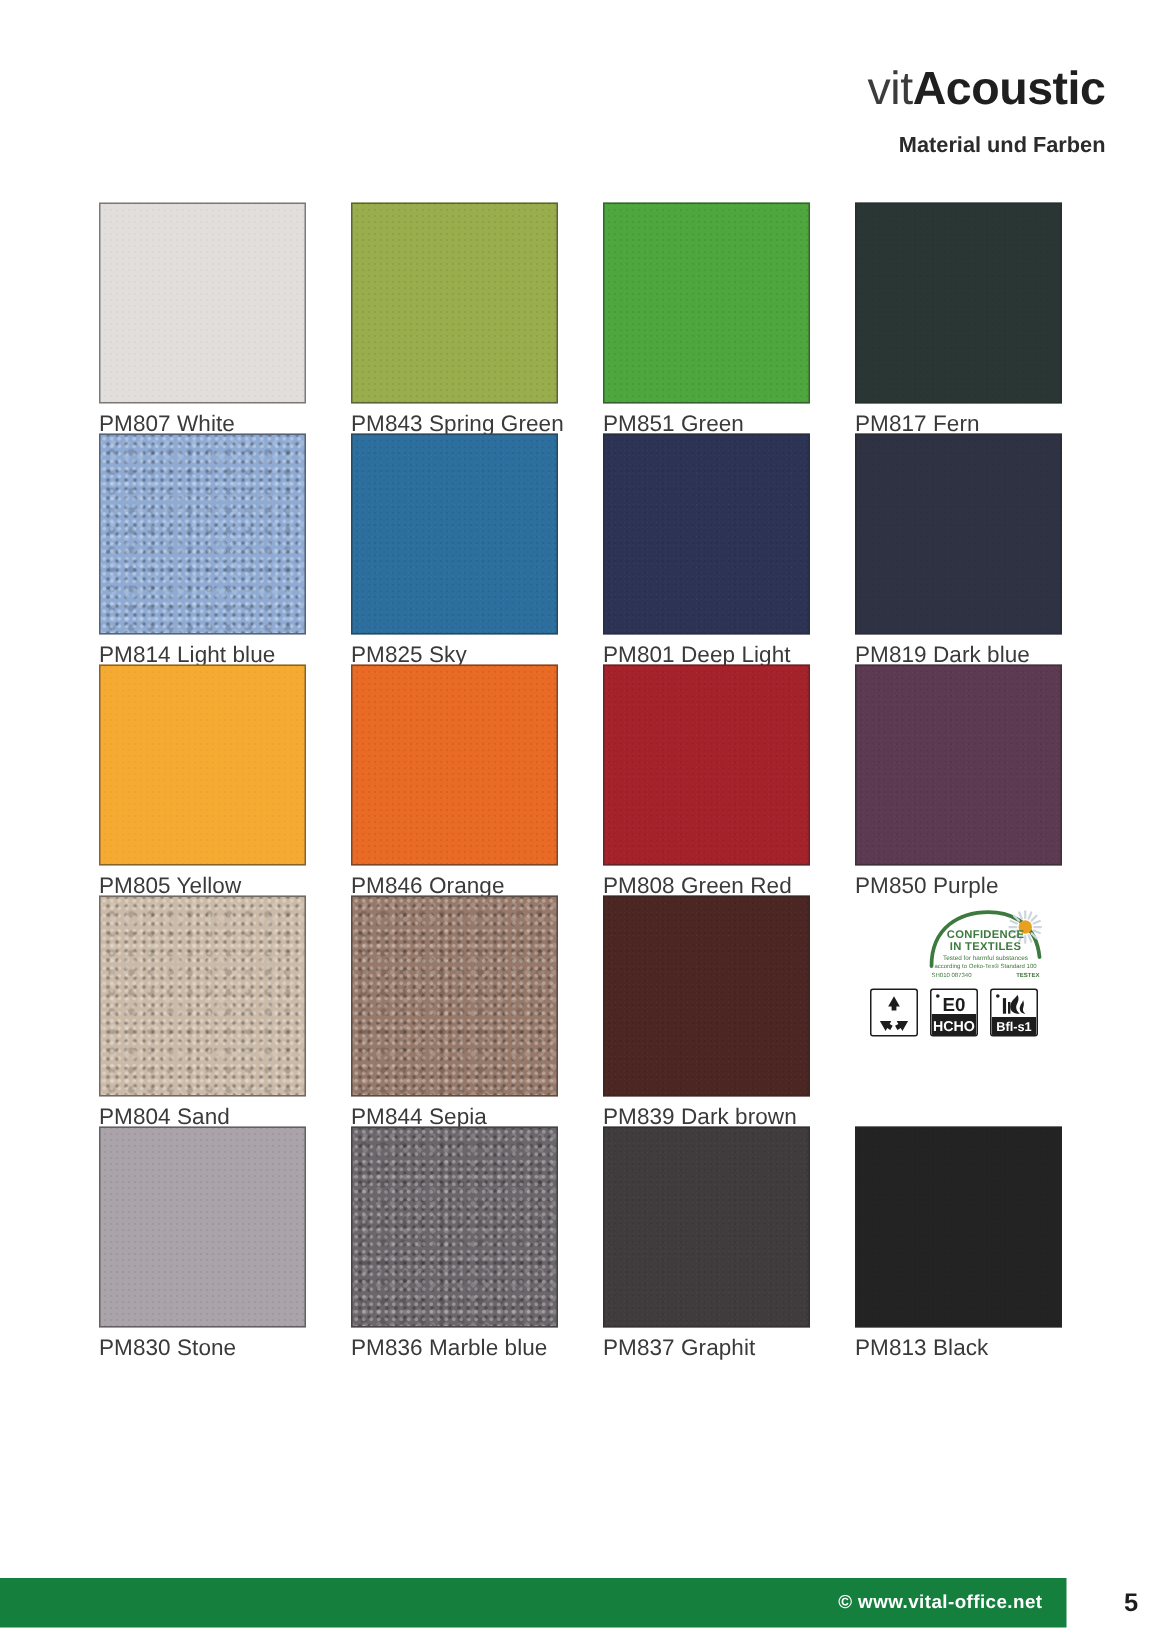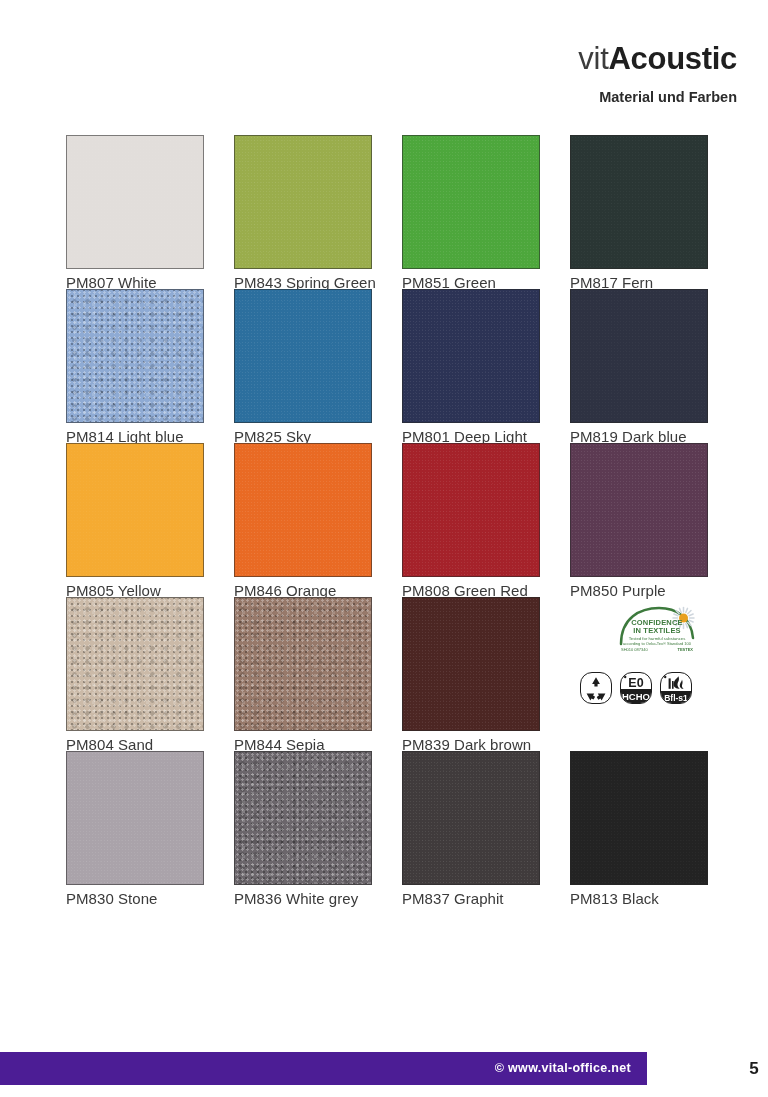--- a/index.html
+++ b/index.html
@@ -128,36 +128,35 @@
     left: 10px;
     top: 62px;
     display: flex;
     gap: 8px;
   }
   .badge {
     width: 32px;
     height: 32px;
     box-sizing: border-box;
     border: 1.2px solid #1d1d1d;
-    border-radius: 12px;
+    border-radius: 2px;
     background: #ffffff;
     position: relative;
     overflow: hidden;
-    margin-top: 13px;
   }
   .badge svg { display: block; }
 
   
   #footer-bar {
     position: absolute;
     left: 0;
     bottom: 12px;
-    width: 647px;
+    width: 711px;
     height: 33px;
-    background: #4c1d95;
+    background: #15803d;
   }
   #footer-text {
     position: absolute;
     right: 16px;
     top: 0;
     height: 33px;
     line-height: 33px;
     font-size: 12.5px;
     font-weight: bold;
     color: #ffffff;
@@ -344,21 +343,21 @@
       </div>
     </div>
 
     <div class="row">
       <div class="cell">
         <div class="swatch" style="background-color: rgb(170, 163, 170);"></div>
         <div class="label">PM830 Stone</div>
       </div>
       <div class="cell">
         <div class="swatch mottled" style="background-color: rgb(107, 102, 107);"></div>
-        <div class="label">PM836 White grey</div>
+        <div class="label">PM836 Marble blue</div>
       </div>
       <div class="cell">
         <div class="swatch" style="background-color: rgb(64, 59, 60);"></div>
         <div class="label">PM837 Graphit</div>
       </div>
       <div class="cell">
         <div class="swatch flat" style="background-color: rgb(35, 35, 35);"></div>
         <div class="label">PM813 Black</div>
       </div>
     </div>

